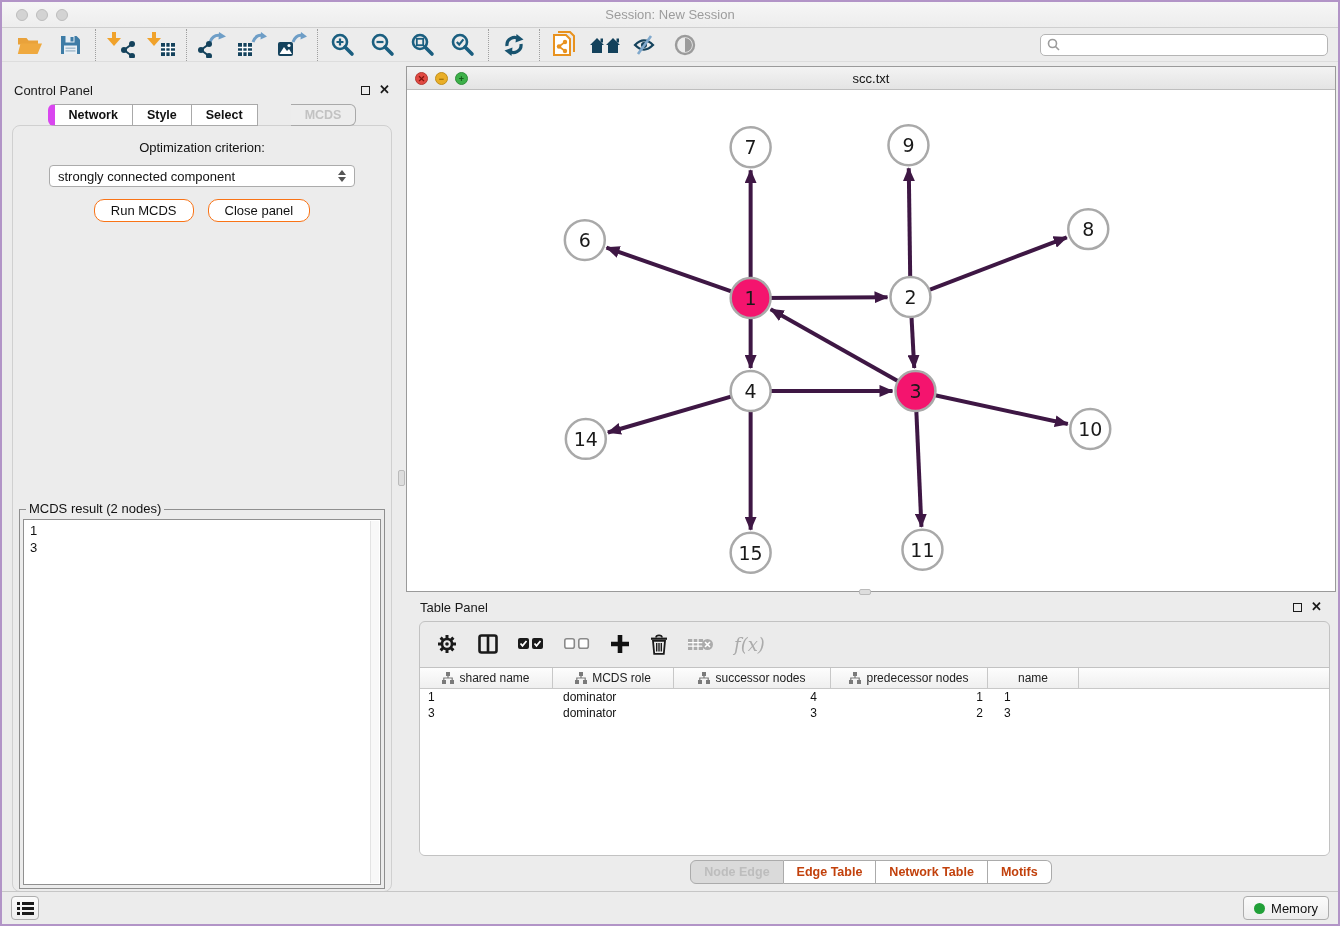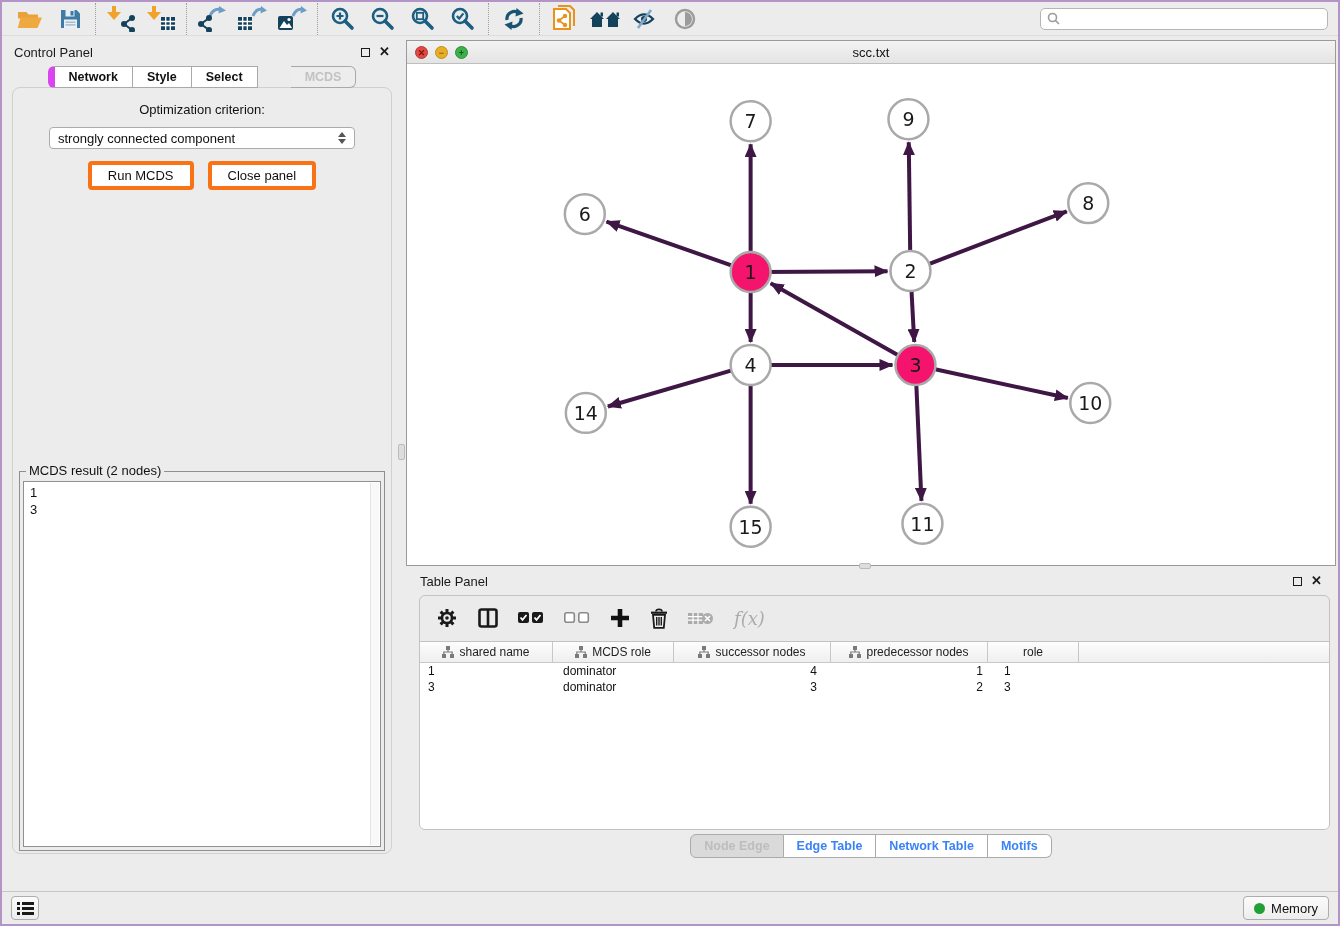--- a/index.html
+++ b/index.html
@@ -18,42 +18,42 @@
   .toolbar { position:relative; height:34px; display:flex; align-items:center; padding-left:8px; border-bottom:1px solid #DDD; }
   .tb-btn { width:40px; height:30px; display:flex; align-items:center; justify-content:center; cursor:pointer; }
   .tb-sep { width:1px; height:32px; border-left:1px dotted #9F9F9F; margin:0 5px; }
   .search-box { margin-left:auto; margin-right:10px; width:288px; height:22px; background:#FFF; border:1px solid #B5B5B5; border-radius:5px; display:flex; align-items:center; padding:0 6px; }
   .search-box input { border:none; outline:none; flex:1; font-size:13px; font-family:"Liberation Sans",sans-serif; background:transparent; margin-left:4px; }
 
   
   .main { position:relative; height:829px; background:#ECECEC; }
 
   
-  .control-panel { position:absolute; left:2px; top:4px; width:396px; height:814px; display:flex; flex-direction:column; }
+  .control-panel { position:absolute; left:2px; top:16px; width:396px; height:814px; display:flex; flex-direction:column; }
   .panel-header { height:24px; display:flex; align-items:center; padding:0 10px; }
   .panel-header .ph-title { font-size:13px; color:#1A1A1A; }
   .ph-icons { margin-left:auto; display:flex; align-items:center; gap:9px; }
   .float-icon { width:9px; height:9px; border:1.5px solid #1A1A1A; display:inline-block; }
   .close-icon { font-size:13px; font-weight:bold; color:#1A1A1A; line-height:10px; cursor:pointer; }
 
   .cp-tabs { display:flex; justify-content:center; margin-top:2px; position:relative; z-index:2; }
   .cp-tab { font-size:12.5px; font-weight:bold; color:#111; background:#FFF; border:1px solid #A9A9A9; border-left:none; padding:3px 14px; cursor:pointer; }
   .cp-tab:first-child { border-left:7px solid #d946ef; border-radius:6px 0 0 6px; }
   .cp-tab:last-child { border-radius:0 6px 6px 0;margin-left:33px; }
   .cp-tab.disabled { background:#EDEDED; color:#C2C2C2; }
 
   .cp-content { flex:1; margin:-1px 8px 0 8px; border:1px solid #D0D0D0; border-radius:8px; position:relative; padding-top:14px; }
   .opt-label { text-align:center; font-size:13px; color:#111; margin-bottom:10px; }
   .dropdown { margin:0 36px; height:22px; background:#FFF; border:1px solid #ABABAB; border-radius:4px; display:flex; align-items:center; padding:0 8px; font-size:13px; color:#111; cursor:pointer; }
   .dd-arrows { margin-left:auto; display:flex; flex-direction:column; gap:2px; }
   .dd-arrows i { display:block; width:0; height:0; border-left:4px solid transparent; border-right:4px solid transparent; }
   .dd-arrows .up { border-bottom:5px solid #555; }
   .dd-arrows .down { border-top:5px solid #555; }
   .cp-buttons { display:flex; justify-content:center; gap:14px; margin-top:12px; }
-  .cp-btn { background:#FFF; border:4px solid #f97316; border-radius:4px; font-size:13px; color:#111; padding:3px 16px; font-family:"Liberation Sans",sans-serif; cursor:pointer; }
+  .cp-btn { background:#FFF; border:1px solid #f97316; border-radius:10px; font-size:13px; color:#111; padding:3px 16px; font-family:"Liberation Sans",sans-serif; cursor:pointer; }
 
   .result-box { position:absolute; left:6px; right:6px; bottom:2px; height:380px; border:1px solid #8F8F8F; }
   .result-legend { position:absolute; top:-9px; left:6px; background:#ECECEC; padding:0 3px; font-size:13px; color:#111; }
   .result-inner { position:absolute; left:3px; right:3px; top:9px; bottom:3px; background:#FFF; border:1px solid #909090; padding:2px 6px; overflow:hidden; }
   .result-line { font-size:13px; color:#111; line-height:17px; }
   .result-scroll { position:absolute; right:1px; top:1px; bottom:1px; width:9px; background:#F8F8F8; border-left:1px solid #E3E3E3; }
 
   
   .v-split-handle { position:absolute; left:396px; top:408px; width:7px; height:16px; background:#DDD; border:1px solid #BBB; border-radius:2px; cursor:col-resize; }
   .h-split-handle { position:absolute; left:857px; top:527px; width:12px; height:6px; background:#DDD; border:1px solid #BBB; border-radius:2px; cursor:row-resize; }
@@ -75,36 +75,44 @@
   .tp-toolbar { height:44px; display:flex; align-items:center; padding-left:16px; gap:20px; }
   .tp-tool { display:flex; justify-content:center; cursor:pointer; }
   .fx-label { font-family:"DejaVu Serif",serif; font-style:italic; font-size:18px; color:#ABABAB; }
   .tp-table { position:absolute; left:0; right:0; top:45px; bottom:0; background:#FFF; border-top:1px solid #C2C2C2; }
   .t-header { display:flex; height:21px; background:linear-gradient(#FDFDFD,#EFEFEF); border-bottom:1px solid #C8C8C8; }
   .th-cell { display:flex; align-items:center; justify-content:center; gap:5px; font-size:12px; color:#222; border-right:1px solid #C8C8C8; overflow:hidden; }
   .t-row { display:flex; height:16px; }
   .td-cell { font-size:12px; color:#111; overflow:hidden; white-space:nowrap; }
 
   .tp-tabs { position:absolute; left:0; right:0; bottom:5px; display:flex; justify-content:center; }
-  .tp-tab { font-size:12.5px; font-weight:bold; color:#3b82f6; background:#FFF; border:1px solid #ABABAB; border-left:none; padding:4px 13px; cursor:pointer; }
+  .tp-tab { font-size:12.5px; font-weight:bold; color:#c2410c; background:#FFF; border:1px solid #ABABAB; border-left:none; padding:4px 13px; cursor:pointer; }
   .tp-tab:first-child { border-left:1px solid #ABABAB; border-radius:6px 0 0 6px; }
   .tp-tab:last-child { border-radius:0 6px 6px 0; }
   .tp-tab.disabled { background:#DADADA; color:#BDBDBD; }
 
   
   .statusbar { position:absolute; left:0; right:0; bottom:0; height:33px; border-top:1px solid #C6C6C6; background:#ECECEC; display:flex; align-items:center; justify-content:space-between; padding:0 9px; }
   .sb-btn { height:24px; background:linear-gradient(#FBFBFB,#EDEDED); border:1px solid #ADADAD; border-radius:4px; display:flex; align-items:center; justify-content:center; padding:0 4px; cursor:pointer; }
   .memory-btn { padding:0 10px; gap:6px; font-size:13px; color:#111; font-family:"Liberation Sans",sans-serif; }
   .mem-dot { width:11px; height:11px; border-radius:50%; background:#21A038; display:inline-block; }
 </style>
 </head>
 <body>
 
 <div class="window">
 
+  <div class="titlebar">
+    <div class="tl-lights">
+      <span class="tl-light"></span>
+      <span class="tl-light"></span>
+      <span class="tl-light"></span>
+    </div>
+    <div class="tl-title">Session: New Session</div>
+  </div>
 
   <div class="toolbar">
     <div class="tb-btn">
       <svg width="26" height="20" viewBox="0 0 26 20">
         <path d="M1 3 h8.5 l2 2.5 H21 v4 H1 Z" fill="#E9A23B"></path>
         <path d="M3.5 8.5 H25 l-4.5 10.5 H0.8 Z" fill="#EFA93F"></path>
       </svg>
     </div>
     <div class="tb-btn">
       <svg width="22" height="22" viewBox="0 0 22 22">
@@ -467,21 +475,21 @@
                   <svg width="12" height="12" viewBox="0 0 12 12">
                     <rect x="4" y="0" width="4" height="4" fill="#7A7A7A"></rect>
                     <path d="M6 4 V6 M1.8 8 V6 H10.2 V8" stroke="#7A7A7A" stroke-width="1.2" fill="none"></path>
                     <rect x="0" y="8" width="4" height="4" fill="#7A7A7A"></rect>
                     <rect x="8" y="8" width="4" height="4" fill="#7A7A7A"></rect>
                   </svg>
                 </span>
                 <span>predecessor nodes</span>
               </div>
               <div class="th-cell" style="width: 91px;">
-                <span>role</span>
+                <span>name</span>
               </div>
               <div class="th-cell" style="flex: 1 1 0%; border-right: none;"></div>
             </div>
           <div id="table-body">
               <div class="t-row">
                 <div class="td-cell" style="width: 133px; text-align: left; padding: 1px 0px 0px 8px;">1</div>
                 <div class="td-cell" style="width: 121px; text-align: left; padding: 1px 0px 0px 10px;">dominator</div>
                 <div class="td-cell" style="width: 157px; text-align: right; padding: 1px 14px 0px 0px;">4</div>
                 <div class="td-cell" style="width: 157px; text-align: right; padding: 1px 5px 0px 0px;">1</div>
                 <div class="td-cell" style="width: 91px; text-align: left; padding: 1px 0px 0px 16px;">1</div>

